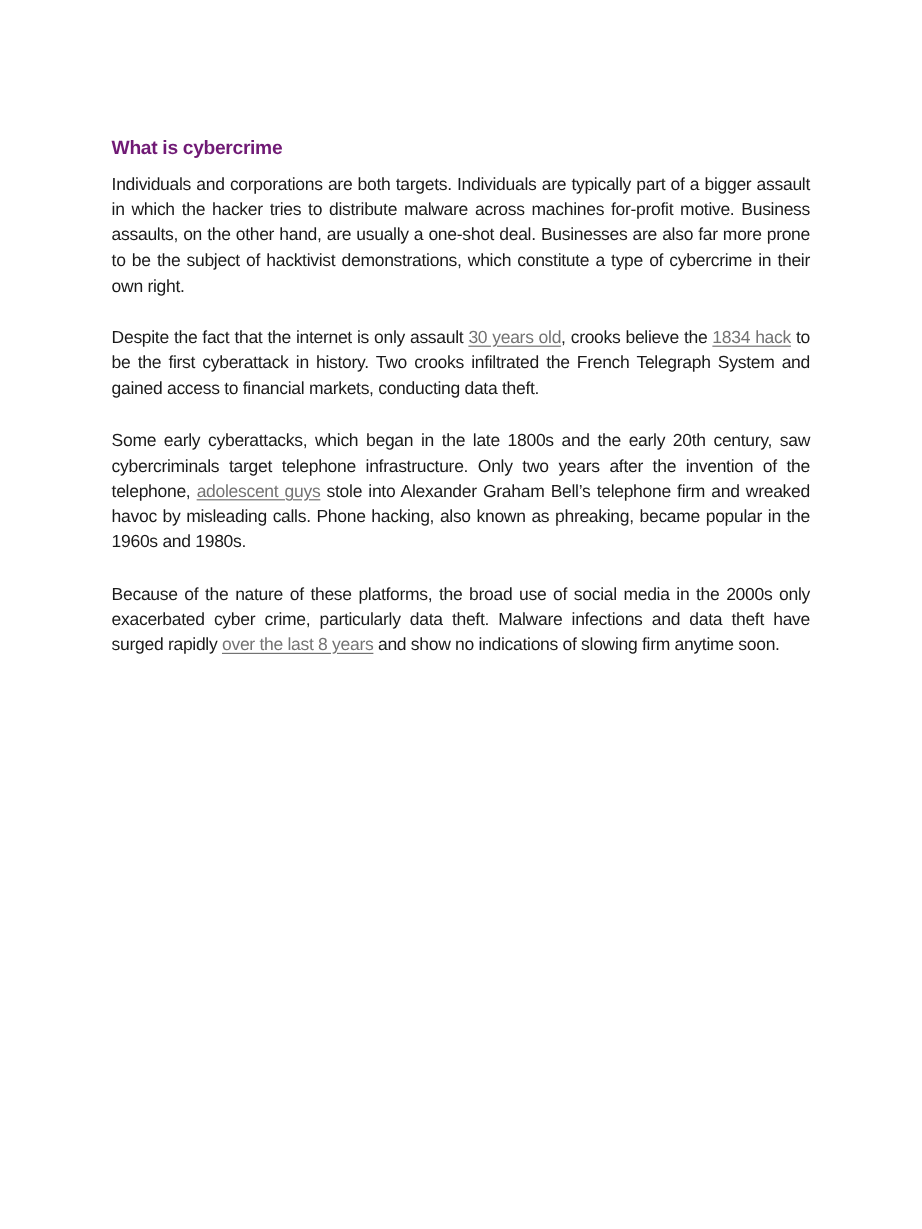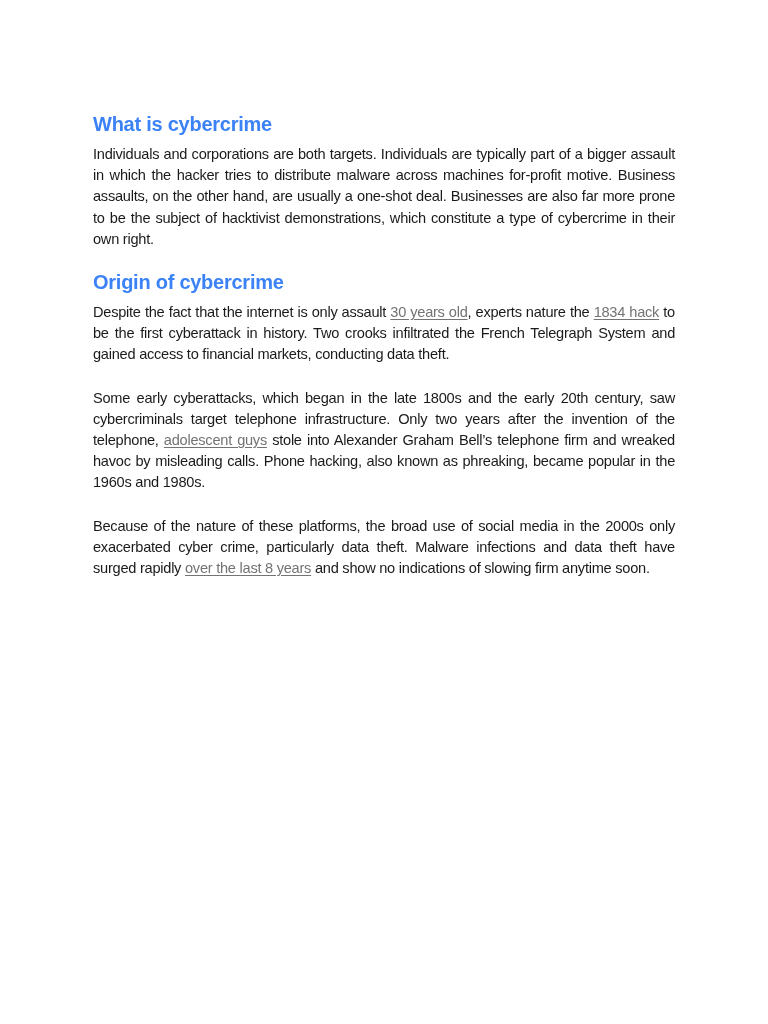--- a/index.html
+++ b/index.html
@@ -19,24 +19,24 @@
       top: 114px;
       width: 582px;
       color: #1a1a1a;
       font-family: "Liberation Sans", sans-serif;
       font-size: 14.6px;
       line-height: 21.2px;
       letter-spacing: -0.25px;
     }
     .heading {
       font-weight: bold;
-      font-size: 20px;
+      font-size: 16px;
       margin: 0 0 10px 0;
       line-height: 20px;
-      color: #3b82f6;
+      color: #701a75;
     }
     .para {
       margin: 0 0 22px 0;
       text-align: justify;
     }
     .para.last-in-section {
     }
     .link {
       color: #737373;
       text-decoration: underline;
@@ -47,23 +47,22 @@
 </head>
 <body>
 
 <div class="page">
 
   <h2 class="heading">What is cybercrime</h2>
 
 
   <p class="para last-in-section">Individuals and corporations are both targets. Individuals are typically part of a bigger assault in which the hacker tries to distribute malware across machines for-profit motive. Business assaults, on the other hand, are usually a one-shot deal. Businesses are also far more prone to be the subject of hacktivist demonstrations, which constitute a type of cybercrime in their own right.</p>
 
-  <h2 class="heading">Origin of cybercrime</h2>
 
-  <p class="para"><span>Despite the fact that the internet is only assault </span><a class="link">30 years old</a><span>, experts nature the </span><a class="link">1834 hack</a><span> to be the first cyberattack in history. Two crooks infiltrated the French Telegraph System and gained access to financial markets, conducting data theft.</span></p>
+  <p class="para"><span>Despite the fact that the internet is only assault </span><a class="link">30 years old</a><span>, crooks believe the </span><a class="link">1834 hack</a><span> to be the first cyberattack in history. Two crooks infiltrated the French Telegraph System and gained access to financial markets, conducting data theft.</span></p>
 
   <p class="para"><span>Some early cyberattacks, which began in the late 1800s and the early 20th century, saw cybercriminals target telephone infrastructure. Only two years after the invention of the telephone, </span><a class="link">adolescent guys</a><span> stole into Alexander Graham Bell’s telephone firm and wreaked havoc by misleading calls. Phone hacking, also known as phreaking, became popular in the 1960s and 1980s.</span></p>
 
 
 
   <p class="para"><span>Because of the nature of these platforms, the broad use of social media in the 2000s only exacerbated cyber crime, particularly data theft. Malware infections and data theft have surged rapidly </span><a class="link">over the last 8 years</a><span> and show no indications of slowing firm anytime soon.</span></p>
 
 </div>
 
 </body></html>

